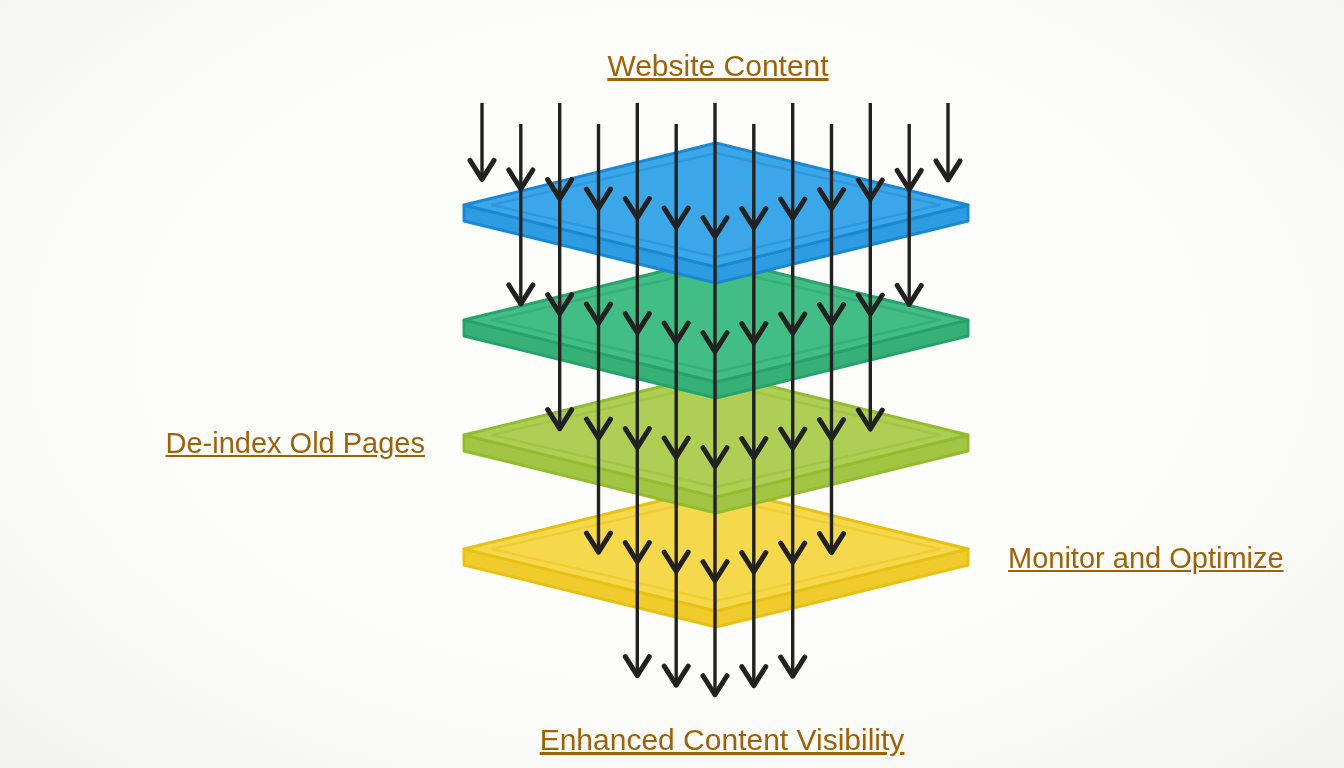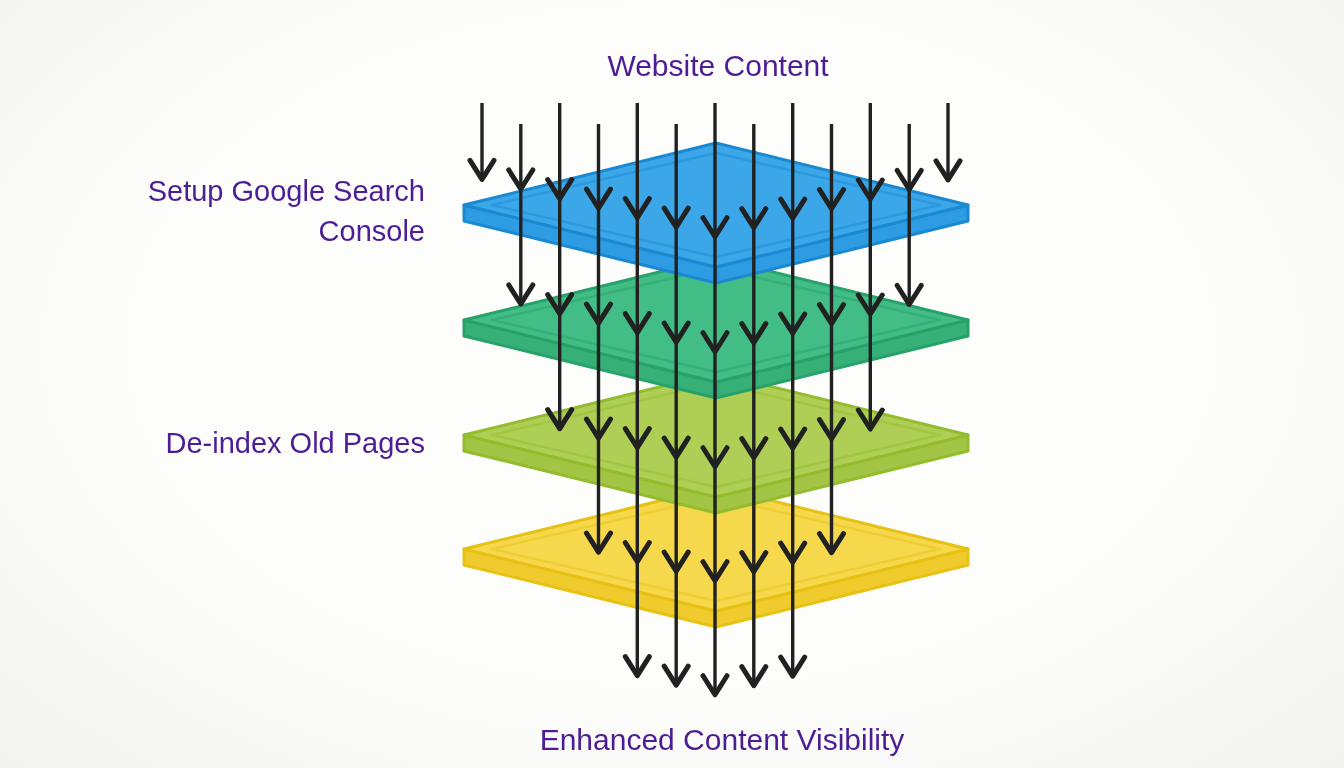--- a/index.html
+++ b/index.html
@@ -8,22 +8,23 @@
     background: radial-gradient(ellipse at 50% 45%, #fdfdfc 55%, #f3f3f0 100%);
     font-family: "Liberation Sans", sans-serif;
   }
   .stage { position: relative; width: 1344px; height: 768px; }
   svg.canvas { position: absolute; left: 0; top: 0; }
   .lbl {
     position: absolute;
     font-family: "Liberation Sans", sans-serif;
     font-weight: 500;
     font-size: 29px;
-    color: #4c1d95;
+    color: #a16207;
     line-height: 40px;
+    text-decoration: underline;
   }
   .lbl.nowrap { white-space: nowrap; }
   .top-label  { left: 718px; top: 46px;  transform: translateX(-50%); font-size: 30px; }
   .left-1     { right: 919px; top: 171px; width: 322px; text-align: right; }
   .right-1    { left: 1008px; top: 307px; }
   .left-2     { right: 919px; top: 423px; text-align: right; margin-left: 42px; }
   .right-2    { left: 1008px; top: 538px; }
   .bottom-label { left: 722px; top: 720px; transform: translateX(-50%); font-size: 30px; }
 </style>
 </head>
@@ -139,20 +140,20 @@
         </g>
         <g>
           <line x1="948" y1="103" x2="948" y2="179.9206349206349" stroke="#212121" stroke-width="3.4"></line>
           <path d="M 936 160.9206349206349 L 948 179.9206349206349 L 960 160.9206349206349" fill="none" stroke="#212121" stroke-width="5" stroke-linecap="round" stroke-linejoin="round"></path>
         </g>
       </g>
     </svg>
 
   <div class="lbl top-label nowrap">Website Content</div>
 
-  <div class="lbl left-1">Setup Google Search Console</div>
 
 
   <div class="lbl left-2 nowrap">De-index Old Pages</div>
 
+  <div class="lbl right-2 nowrap">Monitor and Optimize</div>
 
   <div class="lbl bottom-label nowrap">Enhanced Content Visibility</div>
 </div>
 
 </body></html>

